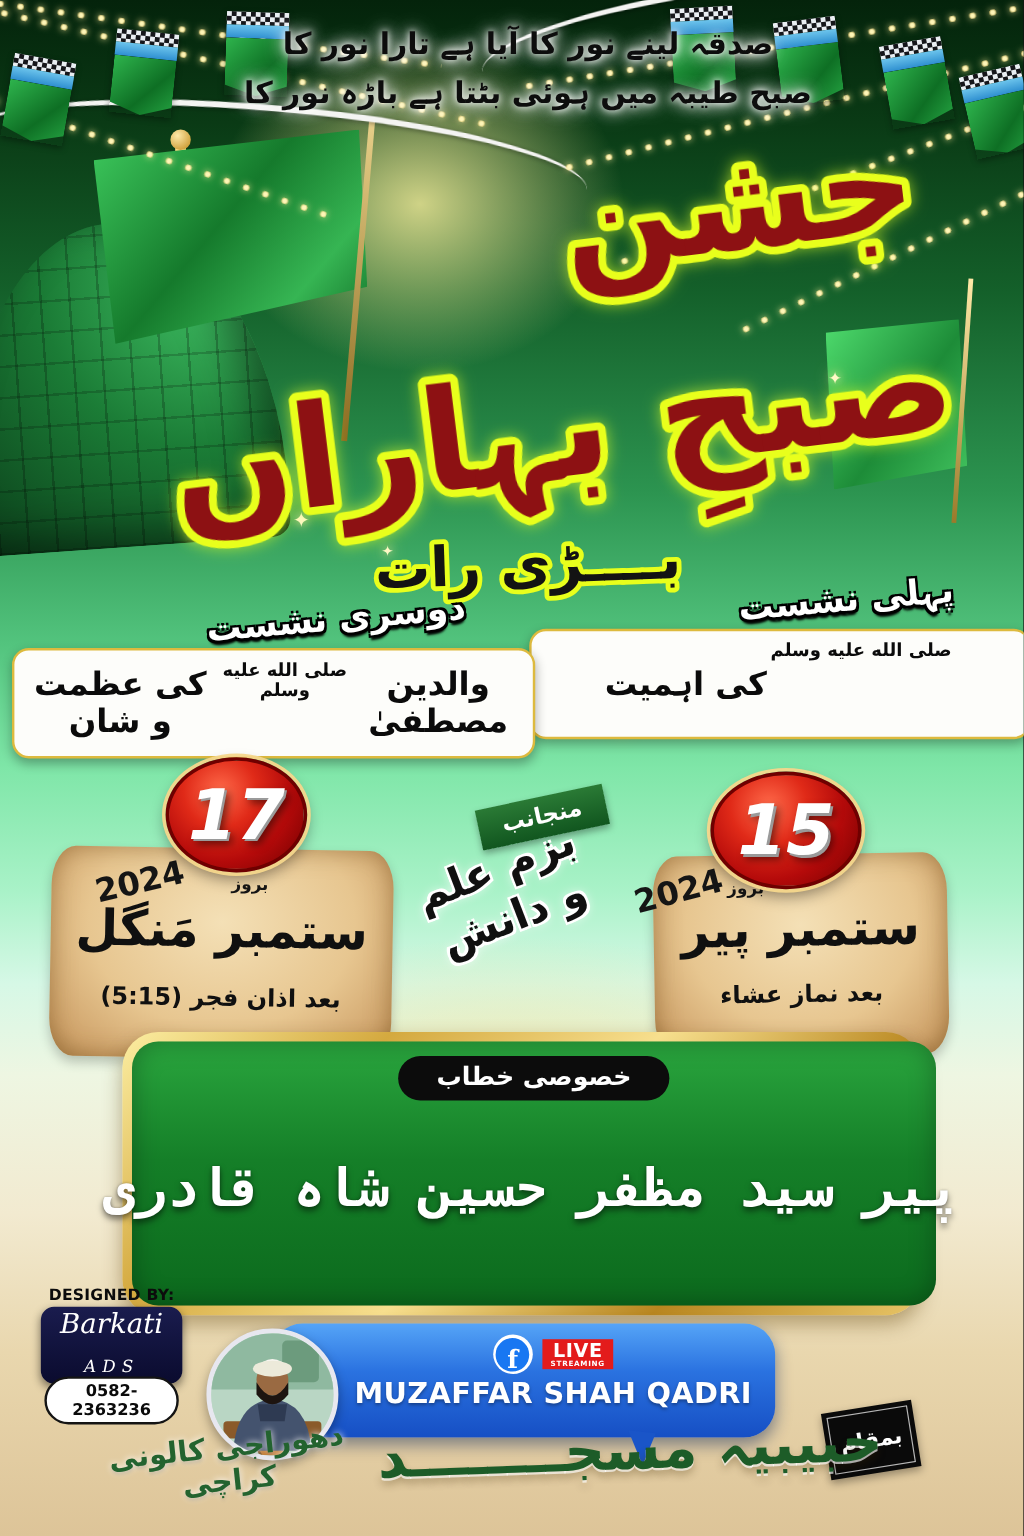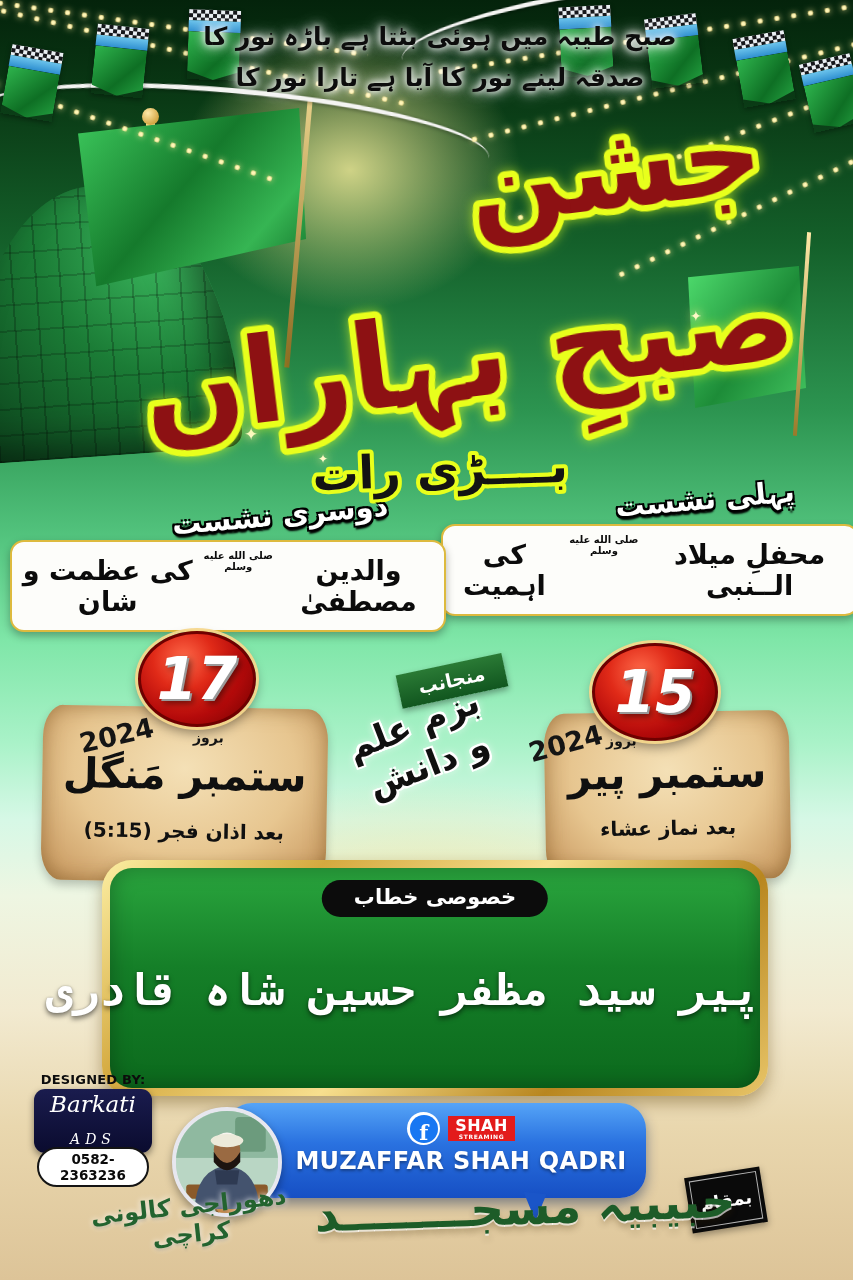--- a/index.html
+++ b/index.html
@@ -72,21 +72,21 @@
     stroke-linejoin:round;font-weight:800;font-family:"DejaVu Sans",sans-serif;}
 
   
   .session-heading{position:absolute;direction:rtl;text-align:center;color:#fff;
     font-weight:800;font-size:29px;transform:rotate(-5deg);
     text-shadow:-2px -2px 0 #000,2px -2px 0 #000,-2px 2px 0 #000,2px 2px 0 #000,0 4px 2px #000;}
   .session-box{position:absolute;background:#fdfdfa;border:2px solid #ddba3e;
     border-radius:14px;box-shadow:0 4px 9px rgba(0,0,0,.3);
     display:flex;align-items:center;justify-content:center;direction:rtl;
     color:#0b0b0b;font-weight:800;text-align:center;padding:8px 6px;}
-  .saw{font-size:10px;font-weight:700;margin:0 3px;align-self:flex-start;line-height:1.1;}
+  .saw{font-size:15px;font-weight:700;margin:0 3px;align-self:flex-start;line-height:1.1;}
 
   
   .scroll{position:absolute;
     background:radial-gradient(ellipse at 50% 35%,#f4e0b6 0%,#e7c690 55%,#d0a46c 85%,#b98d55 100%);
     border-radius:20px/32px;
     box-shadow:inset 0 0 20px rgba(120,80,30,.55),0 5px 10px rgba(0,0,0,.22);}
   .day-circle{position:absolute;display:flex;align-items:center;justify-content:center;
     border-radius:50%;
     background:radial-gradient(circle at 38% 28%,#ff6a4a 0%,#e02a18 32%,#b40a0a 62%,#6f0000 100%);
     border:3px solid #6f0000;
@@ -111,21 +111,21 @@
     transform:rotate(-21deg);
     text-shadow:-2px -2px 0 #fff,2px -2px 0 #fff,-2px 2px 0 #fff,2px 2px 0 #fff,0 0 10px #fff;}
 
   
   .banner-gold{position:absolute;left:102px;top:860px;width:650px;height:220px;
     border-radius:30px;padding:8px;
     background:linear-gradient(135deg,#fceea2 0%,#d4a93f 25%,#f7df8e 50%,#b8861f 75%,#e8c568 100%);
     box-shadow:0 7px 16px rgba(90,60,0,.4);}
   .banner-green{width:100%;height:100%;border-radius:22px;position:relative;
     background:linear-gradient(180deg,#2aa63e 0%,#157f28 45%,#0c6a1d 100%);
-    box-shadow:inset 0 0 22px rgba(0,0,0,.3);}
+    box-shadow:inset 0 0 22px rgba(0,0,0,.3);padding-left:20px;}
   .banner-tag{position:absolute;top:12px;left:50%;transform:translateX(-50%);
     background:#0c0c0c;color:#fff;border-radius:999px;padding:5px 32px 8px;
     font-size:21px;font-weight:700;direction:rtl;white-space:nowrap;}
   .banner-honorific{position:absolute;top:56px;right:92px;font-size:27px;font-weight:700;
     color:#fff;direction:rtl;text-shadow:0 2px 3px rgba(0,0,0,.45);}
   .banner-name{position:absolute;top:96px;width:100%;text-align:center;direction:rtl;
     font-size:44px;font-weight:800;color:#fff;white-space:nowrap;
     text-shadow:0 3px 5px rgba(0,0,0,.5),0 0 2px rgba(0,0,0,.3);font-family:Liberation Mono, monospace;}
 
   
@@ -242,37 +242,36 @@
     </div>
 
   <span class="sparkle" style="left:206px;top:386px;font-size:22px;">✦</span>
   <span class="sparkle" style="left:244px;top:424px;font-size:17px;">✦</span>
   <span class="sparkle" style="left:156px;top:438px;font-size:14px;">✦</span>
   <span class="sparkle" style="left:318px;top:452px;font-size:12px;">✦</span>
   <span class="sparkle" style="left:690px;top:308px;font-size:14px;">✦</span>
   <span class="sparkle" style="left:512px;top:598px;font-size:15px;">✦</span>
 
   <div class="couplet">
+    <div>صدقہ لینے نور کا آیا ہے تارا نور کا</div>
     <div>صبح طیبہ میں ہوئی بٹتا ہے باڑہ نور کا</div>
-    <div>صدقہ لینے نور کا آیا ہے تارا نور کا</div>
   </div>
 
   <svg class="title-svg" viewBox="0 0 724 382">
     <g transform="rotate(-7 362 191)">
       <text class="title-text" x="520" y="130" text-anchor="middle" font-size="112">جشن</text>
       <text class="title-text" x="352" y="300" text-anchor="middle" font-size="118">صبحِ بہاراں</text>
     </g>
   </svg>
   <svg class="subtitle-svg" viewBox="0 0 430 78">
     <text class="subtitle-text" x="215" y="54" text-anchor="middle" font-size="46" transform="rotate(-2 215 39)">بــــڑی رات</text>
   </svg>
 
   <div class="session-heading" style="left:560px;top:482px;width:290px;">پہلی نشست</div>
   <div class="session-box" style="left:441px;top:524px;width:402px;min-height:72px;font-size:27px;">
-    <span>محفلِ میلاد الــنبی</span>
     <span class="saw">صلى الله عليه وسلم</span>
     <span>کی اہمیت</span>
   </div>
 
   <div class="session-heading" style="left:150px;top:498px;width:260px;">دوسری نشست</div>
   <div class="session-box" style="left:10px;top:540px;width:420px;min-height:72px;font-size:27px;">
     <span>والدین مصطفیٰ</span>
     <span class="saw">صلى الله عليه وسلم</span>
     <span>کی عظمت و شان</span>
   </div>
@@ -328,21 +327,21 @@
         <path d="M35 30 Q50 12 65 30 Z" fill="#f7f5ef"></path>
         <ellipse cx="50" cy="29" rx="16" ry="6.5" fill="#eceada"></ellipse>
       </svg>
     </div>
     <div class="live-content">
       <div class="line1">
         <div class="fb-circle">
           <div class="fb-inner">f</div>
         </div>
         <div class="live-badge">
-          <div class="live-word">SHAH</div>
+          <div class="live-word">LIVE</div>
           <div class="streaming-word">STREAMING</div>
         </div>
       </div>
       <div class="line2-text">MUZAFFAR SHAH QADRI</div>
     </div>
   </div>
 
   <div class="venue-badge">بمقام</div>
   <div class="venue-masjid">حبیبیہ مسجــــــــد</div>
   <div class="venue-city">دھوراجی کالونی کراچی</div>

